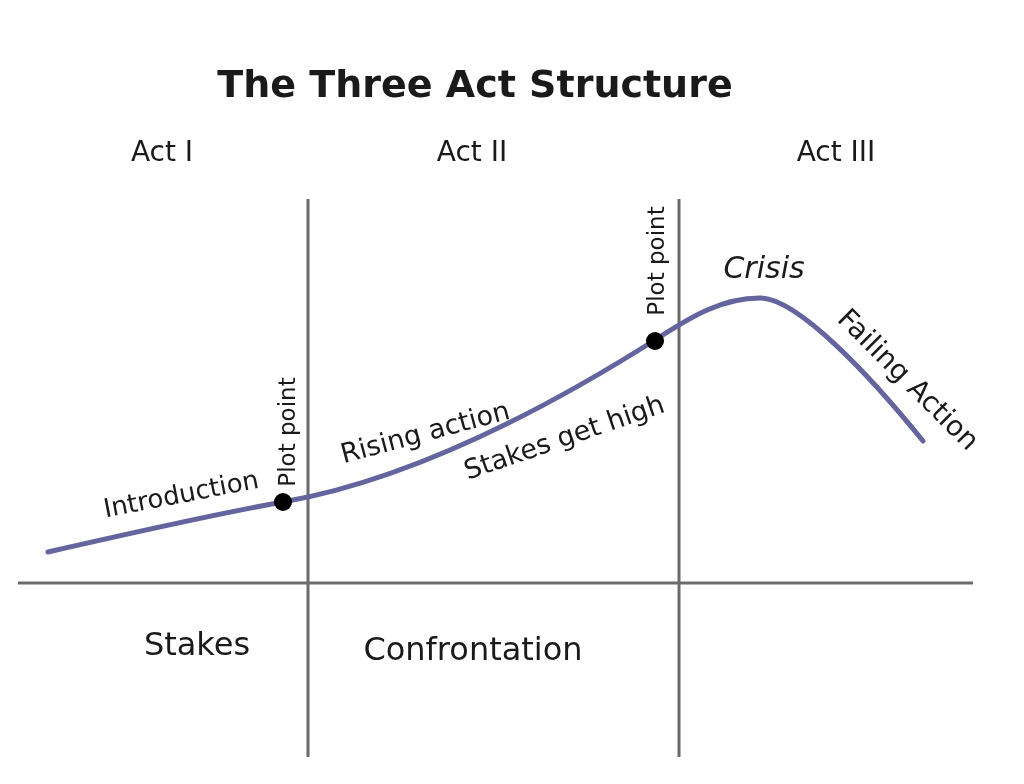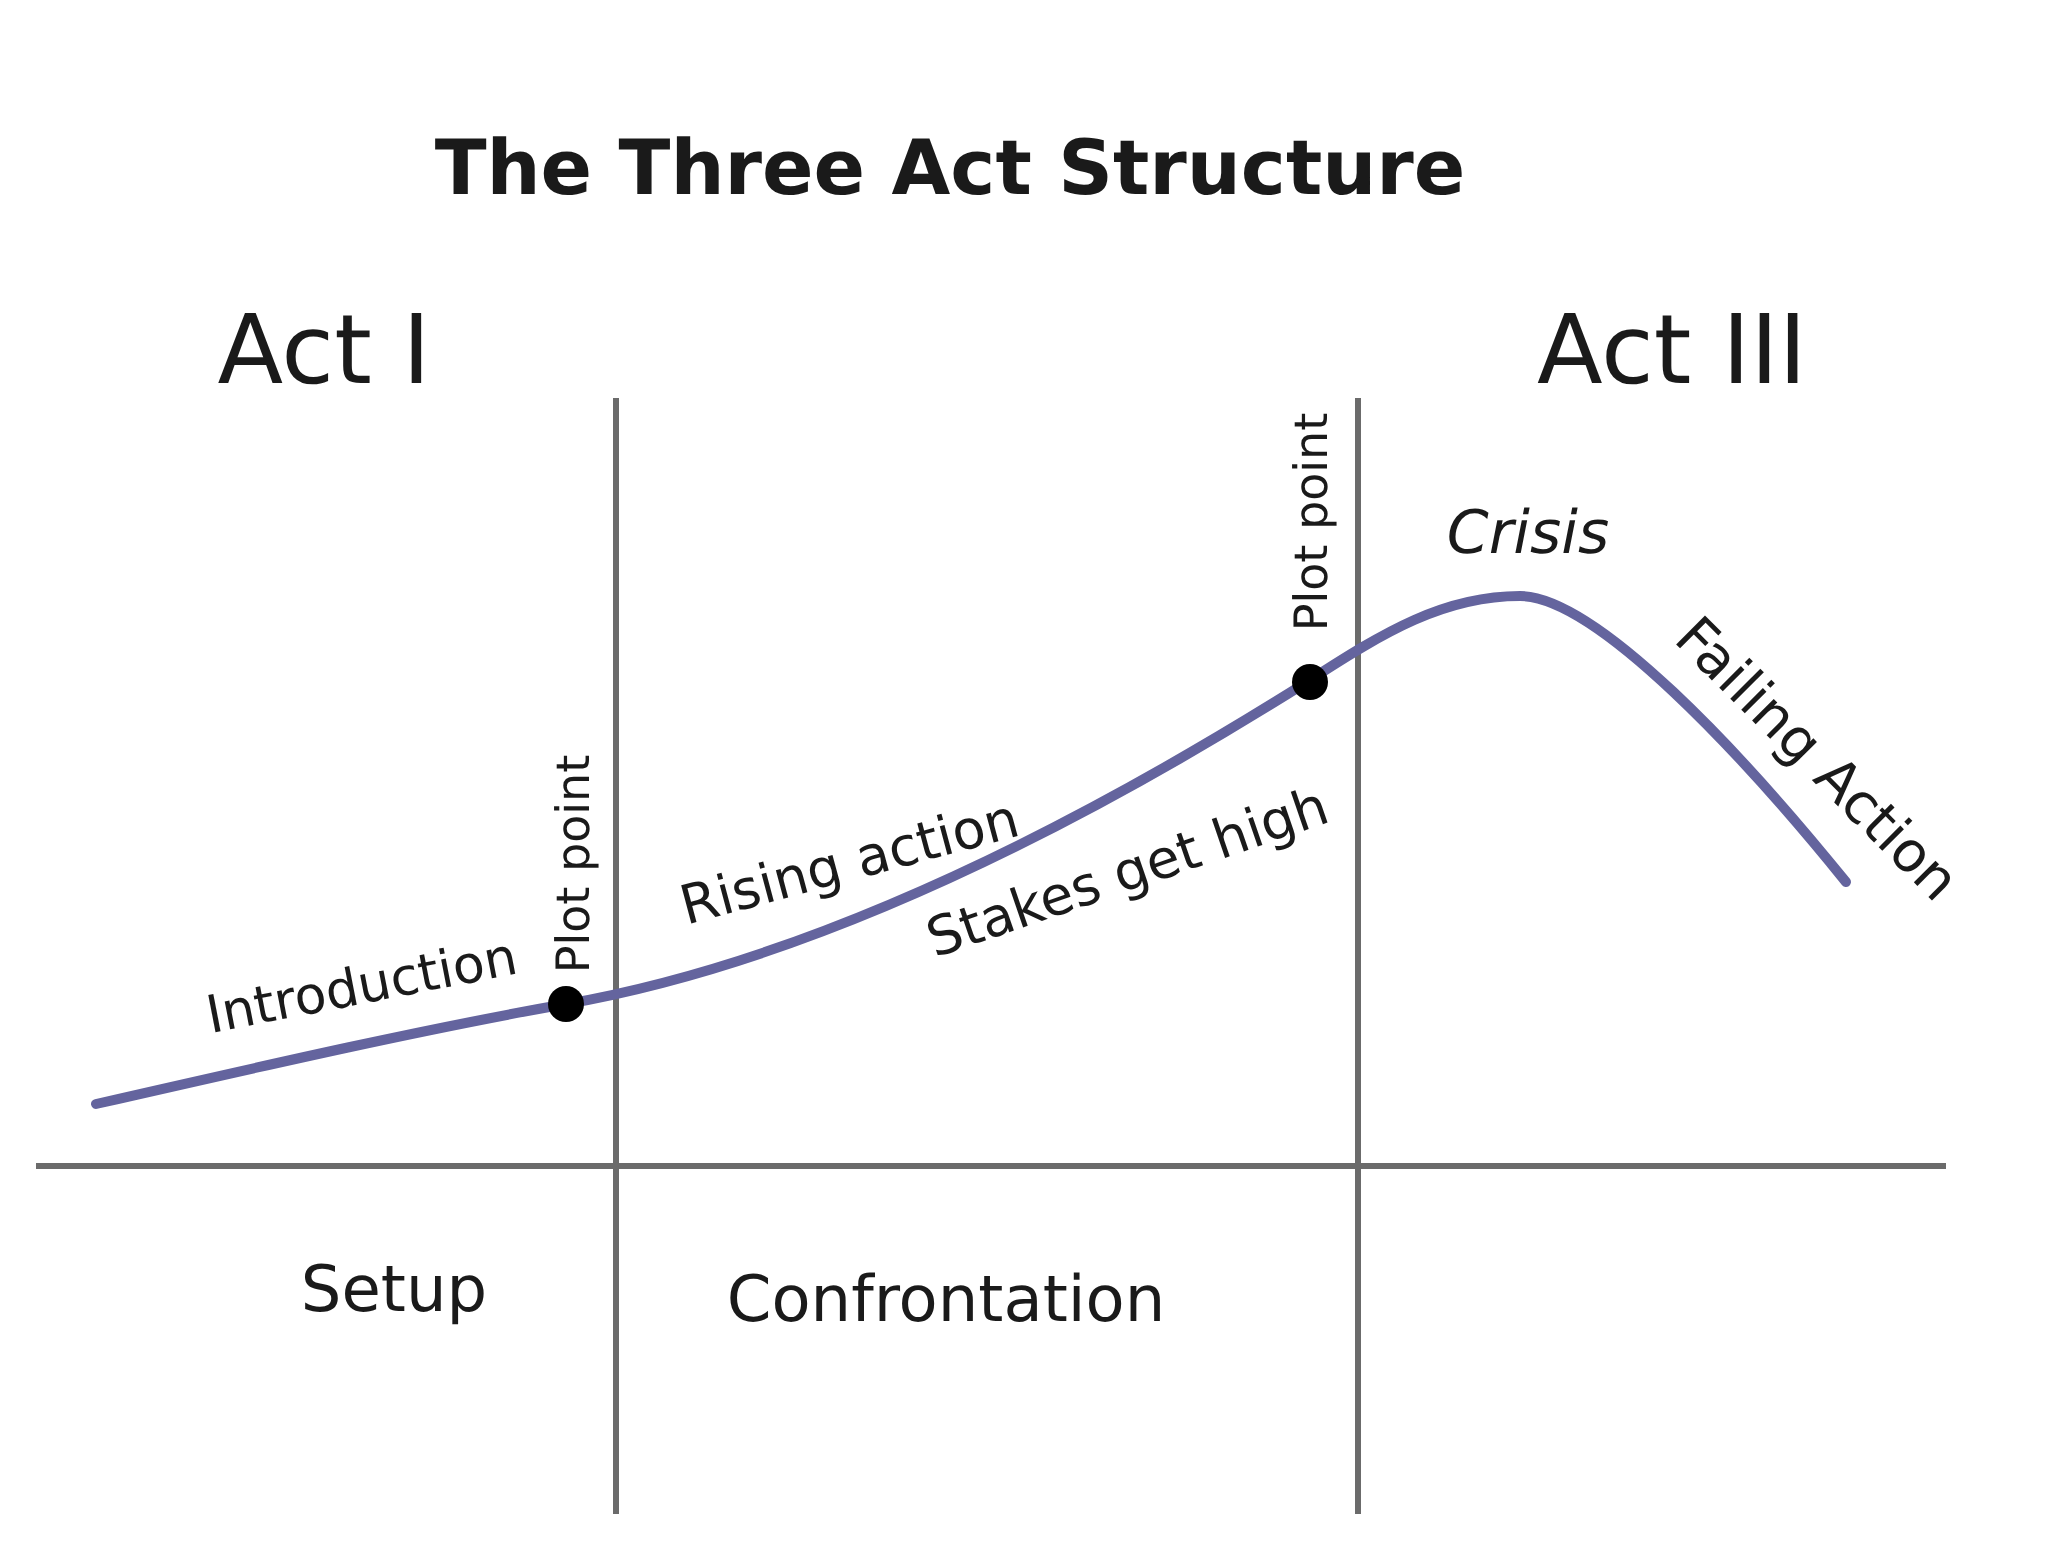--- a/index.html
+++ b/index.html
@@ -38,21 +38,21 @@
   .label {
     position: absolute;
     white-space: nowrap;
     transform: translate(-50%, -50%);
     line-height: 1.1;
   }
   .label.rot {
     transform-origin: center center;
   }
   .title-label   { font-size: 38px; }
-  .act-label     { font-size: 48px; margin-top: 24px; }
+  .act-label     { font-size: 28px; }
   .section-label { font-size: 32px; }
   .anno-label    { font-size: 27px; }
   .crisis-label  { font-size: 30px; font-style: italic; }
   .pp-label      { font-size: 23px; }
 </style>
 </head>
 <body>
 
 <div class="stage">
 
@@ -61,23 +61,24 @@
     <line class="gray-line" x1="308" y1="199" x2="308" y2="757"></line>
     <line class="gray-line" x1="679" y1="199" x2="679" y2="757"></line>
     <path class="curve" d="M 48 552 C 140 531 215 514 283 502 C 420 478 560 400 655 340 C 692 316 722 298 760 298 C 798 298 872 378 923 441"></path>
     <circle class="dot" cx="283" cy="502" r="9"></circle>
     <circle class="dot" cx="655" cy="341" r="9"></circle>
   </svg>
 
   <div class="label title-label" style="left:475px; top:85px;font-weight:bold;">The Three Act Structure</div>
 
   <div class="label act-label" style="left:162px; top:152px;">Act I</div>
+  <div class="label act-label" style="left:472px; top:152px;">Act II</div>
   <div class="label act-label" style="left:836px; top:152px;">Act III</div>
 
-  <div class="label section-label" style="left:197px; top:645px;">Setup</div>
+  <div class="label section-label" style="left:197px; top:645px;">Stakes</div>
   <div class="label section-label" style="left:473px; top:650px;">Confrontation</div>
 
   <div class="label anno-label rot" style="left:181px; top:494px; transform: translate(-50%,-50%) rotate(-11deg); font-size:26px;">Introduction</div>
 
   <div class="label pp-label rot" style="left:288px; top:432px; transform: translate(-50%,-50%) rotate(-90deg);">Plot point</div>
 
   <div class="label anno-label rot" style="left:425px; top:432px; transform: translate(-50%,-50%) rotate(-15deg);">Rising action</div>
 
   <div class="label anno-label rot" style="left:564px; top:437px; transform: translate(-50%,-50%) rotate(-19deg);">Stakes get high</div>
 

